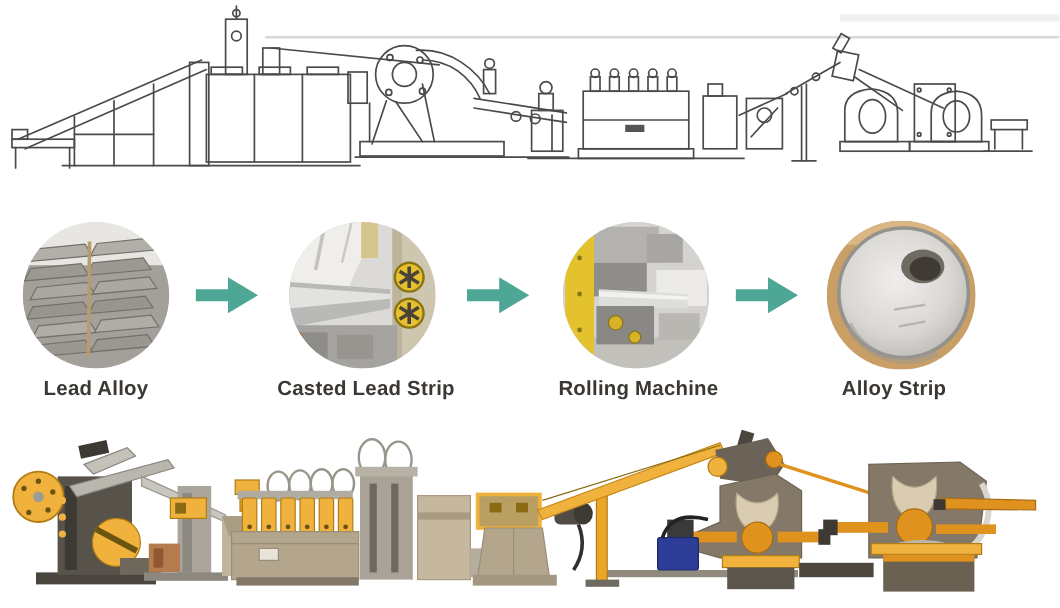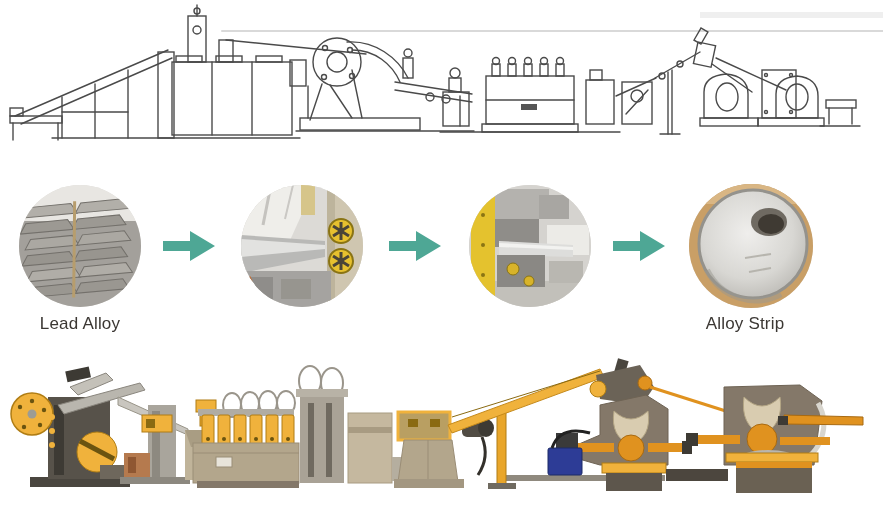--- a/index.html
+++ b/index.html
@@ -1,17 +1,17 @@
 <!DOCTYPE html>
 <html><head>
 <meta charset="utf-8">
 <style>
   html,body{margin:0;padding:0;background:#ffffff;}
   .canvas{position:relative;width:883px;height:507px;background:#ffffff;overflow:hidden;
-          font-family:"Liberation Sans",sans-serif;}
+          font-family:"Liberation Sans",sans-serif;font-weight:bold;}
   .abs{position:absolute;}
   
   .step-circle{position:absolute;border-radius:50%;overflow:hidden;background:#dedcd8;}
   .step-circle svg{display:block;width:100%;height:100%;}
   .step-label{position:absolute;top:314px;transform:translateX(-50%);white-space:nowrap;
               font-size:17px;color:#3B3733;letter-spacing:.2px;}
   .arrow{position:absolute;width:52px;height:36px;}
   svg{shape-rendering:auto;}
 </style>
 </head>
@@ -248,20 +248,22 @@
     <polygon points="0,13 27,13 27,3 52,18 27,33 27,23 0,23" fill="#4EA795"></polygon>
   </svg>
   <svg class="arrow" style="left:389px;top:228px" viewBox="0 0 52 36">
     <polygon points="0,13 27,13 27,3 52,18 27,33 27,23 0,23" fill="#4EA795"></polygon>
   </svg>
   <svg class="arrow" style="left:613px;top:228px" viewBox="0 0 52 36">
     <polygon points="0,13 27,13 27,3 52,18 27,33 27,23 0,23" fill="#4EA795"></polygon>
   </svg>
 
   <div class="step-label" style="left:80px">Lead Alloy</div>
+  <div class="step-label" style="left:305px">Casted Lead Strip</div>
+  <div class="step-label" style="left:532px">Rolling Machine</div>
   <div class="step-label" style="left:745px">Alloy Strip</div>
 
   <svg class="abs" style="left:0;top:357px" width="883" height="150" viewBox="0 0 883 150">
 
     <g>
       <rect x="30" y="120" width="100" height="10" fill="#4a463f"></rect>
       <rect x="48" y="40" width="62" height="82" fill="#57524a"></rect>
       <rect x="54" y="48" width="10" height="70" fill="#3d3a34"></rect>
       <polygon points="58,48 140,26 145,33 64,57" fill="#b9b6ae" stroke="#8a867e"></polygon>
       <polygon points="70,30 106,16 113,23 78,38" fill="#c4c1b9" stroke="#8a867e"></polygon>

